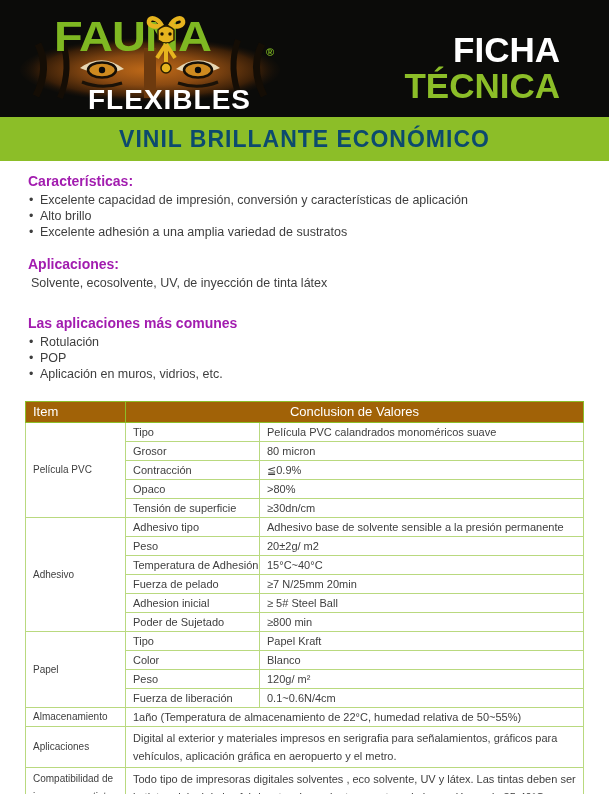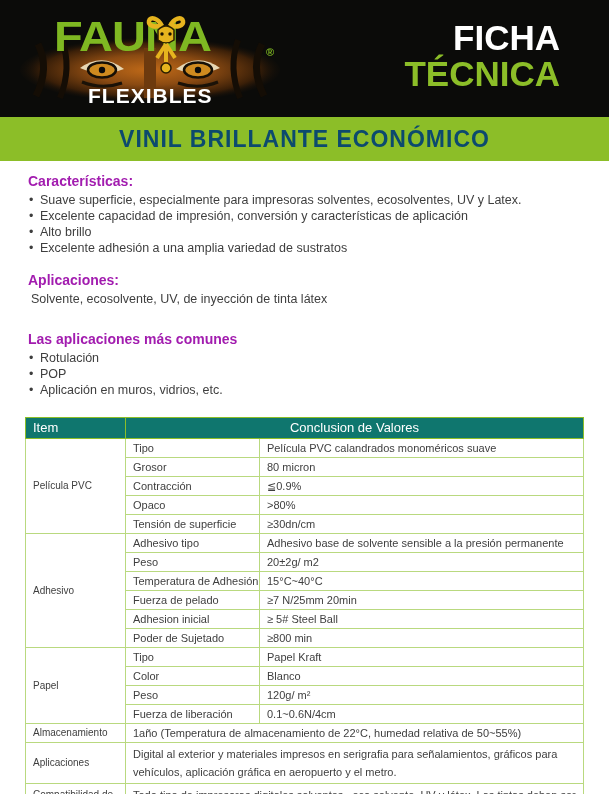--- a/index.html
+++ b/index.html
@@ -10,22 +10,22 @@
   
   .header { position:relative; height:117px; background:#0b0b09; }
   .logo-area { position:absolute; left:30px; top:8px; width:260px; height:105px; }
   .tiger-img { position:absolute; left:-10px; top:30px; width:260px; height:64px; }
   .fauna-text { position:absolute; left:24px; top:6px; font-size:47px; font-weight:bold;
                 color:#7fb822; letter-spacing:-1px; transform:scaleY(0.92); transform-origin:top left;
                 line-height:1; }
   .ornament { position:absolute; left:114px; top:2px; width:44px; height:66px; }
   .registered { position:absolute; left:236px; top:38px; color:#7fb822; font-size:11px; font-weight:bold; }
   .flexibles { position:absolute; left:58px; top:76px; color:#ffffff; font-weight:bold;
-               font-size:21px; letter-spacing:1px; }
-  .fichatec { position:absolute; right:49px; top:20px; text-align:right; font-weight:bold;
+               font-size:28px; letter-spacing:1px; }
+  .fichatec { position:absolute; right:49px; top:32px; text-align:right; font-weight:bold;
               font-size:35px; line-height:36px; letter-spacing:0; }
   .fichatec .l1 { color:#ffffff; }
   .fichatec .l2 { color:#8cbe28; }
 
   
   .banner { height:44px; background:#8cbe28; display:flex; align-items:center; justify-content:center; }
   .banner-title { color:#0c4a6e; font-weight:bold; font-size:23px; letter-spacing:1px; }
 
   
   .content { padding:12px 28px 0 28px; color:#3e3e3e; }
@@ -36,21 +36,21 @@
   .plain-line { font-size:12.5px; line-height:16px; padding-left:3px; }
   .gap-lg { margin-top:16px; }
   .gap-md { margin-top:24px; }
 
   
   .spec-table { border-collapse:collapse; table-layout:fixed; width:559px; margin:19px 0 0 25px;
                 font-size:11px; color:#3e3e3e; }
   .spec-table col.c1 { width:100px; }
   .spec-table col.c2 { width:134px; }
   .spec-table td { border:1px solid #b9d97f; padding:1px 7px; line-height:16px; vertical-align:middle; }
-  .spec-table td.th { background:#0f766e; color:#ffffff; font-size:13px; border-color:#8cbe28;
+  .spec-table td.th { background:#a16207; color:#ffffff; font-size:13px; border-color:#8cbe28;
                       height:20px; line-height:18px; }
   .spec-table td.thc { text-align:center; }
   .spec-table td.item { font-size:10px; }
   .spec-table td.prop, .spec-table td.val { white-space:nowrap; overflow:visible; }
   .spec-table td.wrap { white-space:normal; line-height:18px; padding-top:2px; padding-bottom:2px; }
 </style>
 </head>
 <body>
 
 <div class="page">
@@ -103,21 +103,20 @@
   </div>
 
   <div class="banner">
     <div class="banner-title">VINIL BRILLANTE ECONÓMICO</div>
   </div>
 
   <div class="content">
 
     <div class="sec-heading">Características:</div>
     <ul class="blist">
-      <li>Suave superficie, especialmente para impresoras solventes, ecosolventes, UV y Latex.</li>
       <li>Excelente capacidad de impresión, conversión y características de aplicación</li>
       <li>Alto brillo</li>
       <li>Excelente adhesión a una amplia variedad de sustratos</li>
     </ul>
 
     <div class="sec-heading gap-lg">Aplicaciones:</div>
     <div class="plain-line">Solvente, ecosolvente, UV, de inyección de tinta látex</div>
 
     <div class="sec-heading gap-md">Las aplicaciones más comunes</div>
     <ul class="blist">

